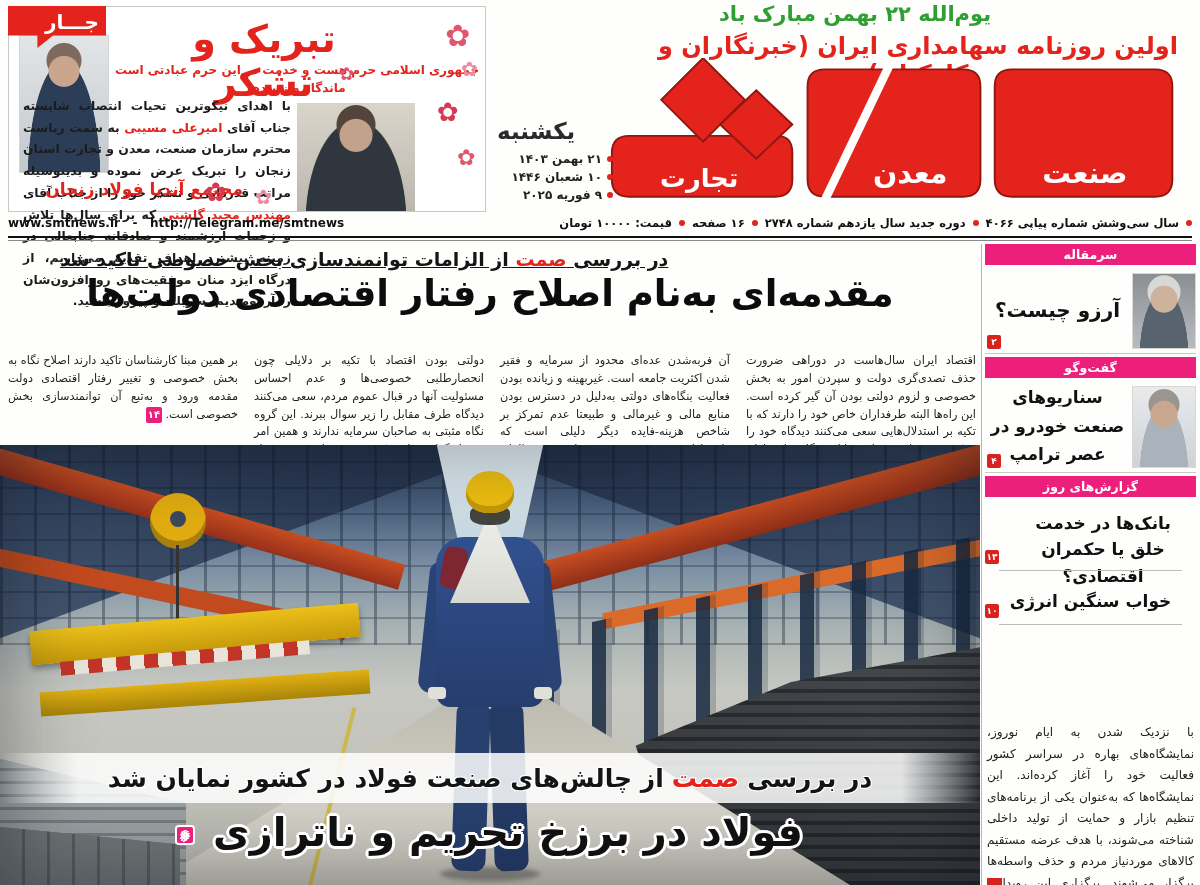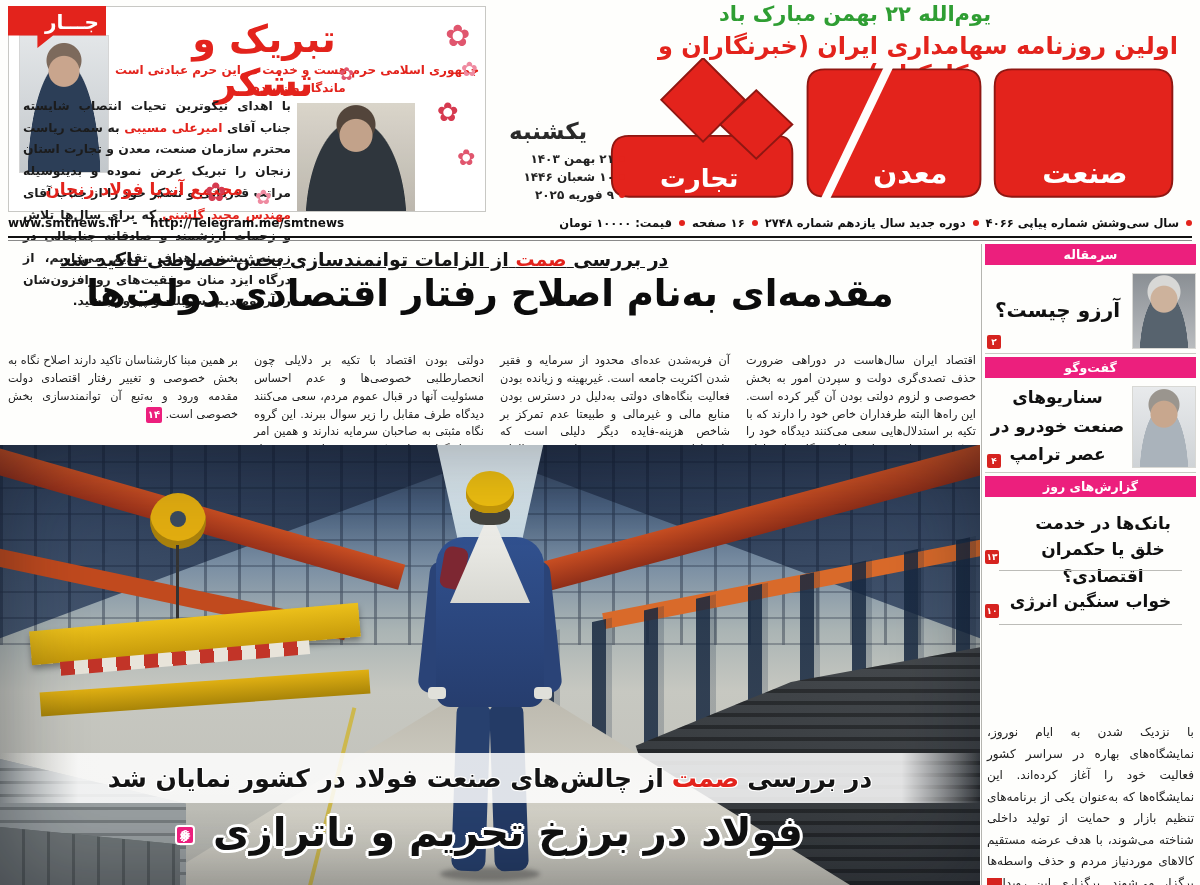--- a/index.html
+++ b/index.html
@@ -34,21 +34,21 @@
   .ad-sign{left:14px;top:172px;width:220px;color:#e3231c;font-size:17px;font-weight:900;}
   .flower{color:#e0566e;line-height:1;}
   .flower.f2{color:#d63a50;}
   .flower.f3{color:#ef8aa0;}
 
   
   .occasion{left:620px;top:2px;width:470px;text-align:center;color:#2f9e33;font-size:21px;font-weight:900;}
   .slogan{left:640px;top:32px;width:556px;text-align:left;color:#e3231c;font-size:24px;font-weight:900;}
   .slogan-inner{direction:rtl;display:block;text-align:center;}
   .logo-svg{left:592px;top:58px;width:604px;height:152px;}
-  .date-block{left:497px;top:118px;width:116px;text-align:left;margin-left:12px;}
+  .date-block{left:497px;top:118px;width:116px;text-align:left;}
   .weekday{font-size:23px;font-weight:900;color:#2a2a2a;text-align:left;margin-bottom:8px;}
   .date-line{font-size:12px;font-weight:bold;color:#222;margin:4px 0;display:flex;justify-content:flex-start;gap:5px;align-items:center;direction:rtl;}
   .dot{width:6px;height:6px;border-radius:50%;background:#e3231c;display:inline-block;flex:0 0 auto;}
 
   
   .issue-bar{left:8px;top:214px;width:1184px;height:20px;font-size:11.5px;font-weight:bold;color:#111;}
   .issue-right{position:absolute;right:0;top:2px;display:flex;gap:7px;align-items:center;}
   .issue-left{position:absolute;left:0;top:2px;font-size:12px;}
   .rule-thick{left:8px;top:236px;width:1184px;height:2px;background:#101010;}
   .rule-thin{left:8px;top:240px;width:1184px;height:1px;background:#8a8a8a;}

